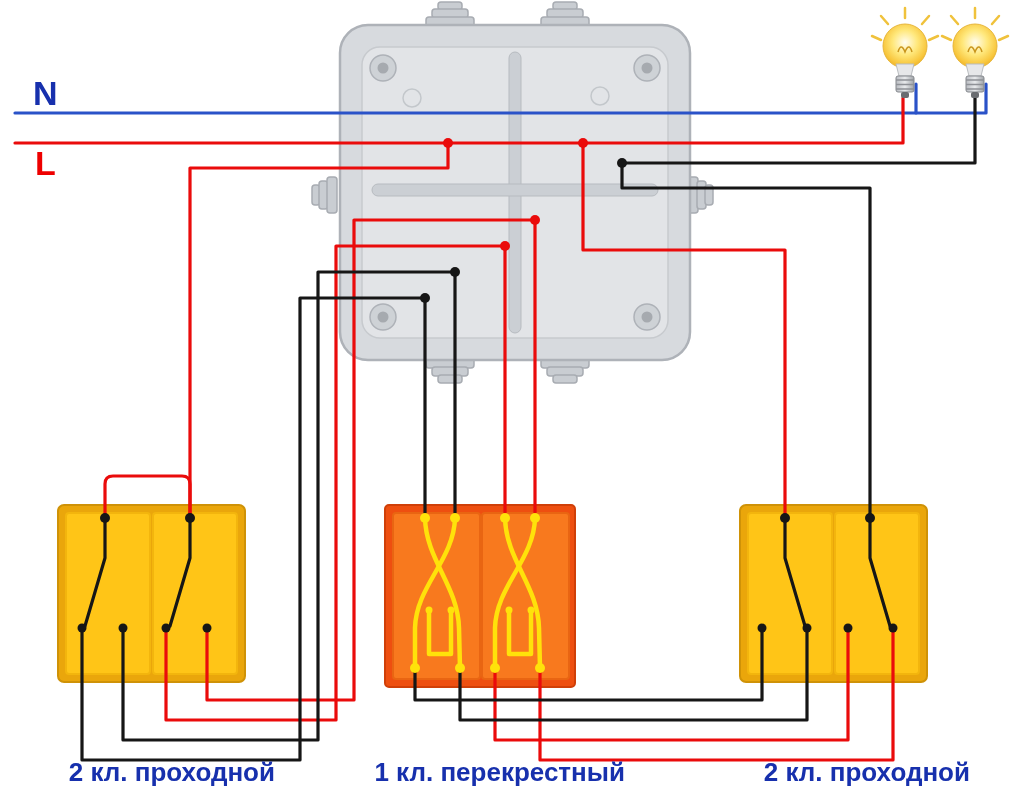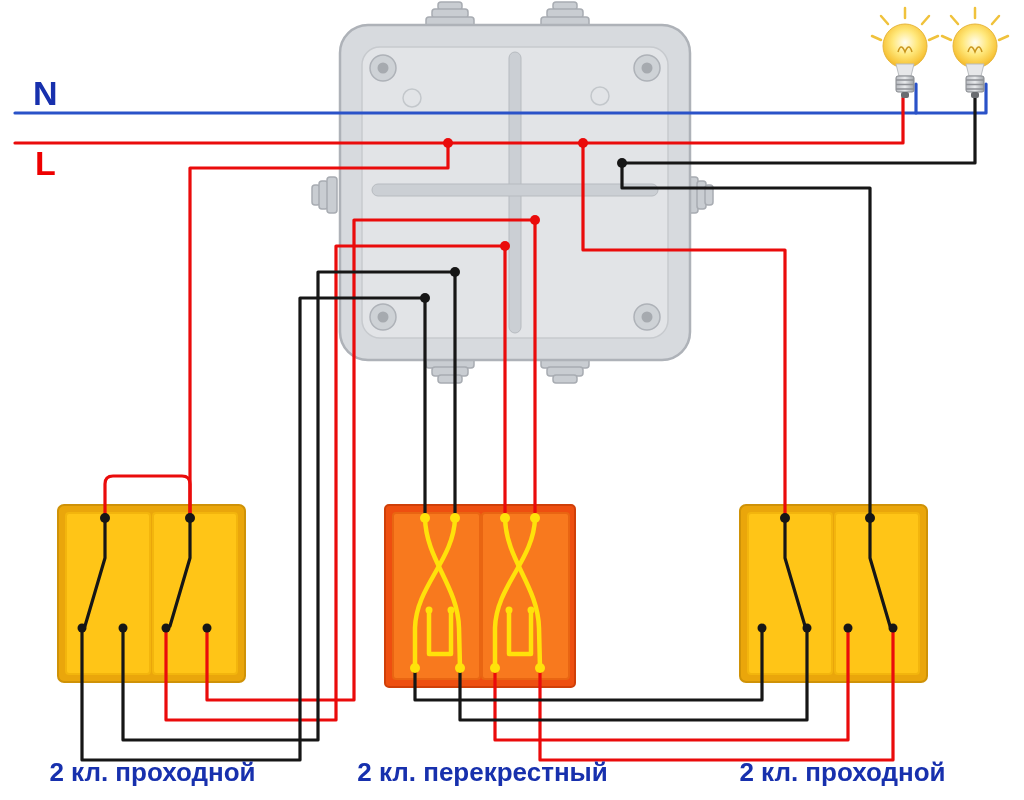--- a/index.html
+++ b/index.html
@@ -30,21 +30,21 @@
   .rib{fill:#cbcfd4;stroke:#b7bbc0;stroke-width:1;}
   .faint{fill:none;stroke:#c3c7cb;stroke-width:1.5;}
   .frame-y{fill:var(--switch_yellow_frame);stroke:#cf9207;stroke-width:2;}
   .panel-y{fill:var(--switch_yellow);stroke:#f3b50d;stroke-width:2;}
   .frame-o{fill:var(--switch_orange_frame);stroke:#d03f08;stroke-width:2;}
   .panel-o{fill:var(--switch_orange);stroke:#e96512;stroke-width:2;}
   .ray{stroke:#f0c23c;stroke-width:2.5;stroke-linecap:round;}
   .lbl{position:absolute;font-weight:bold;font-size:34px;line-height:1;}
   .lbl-n{left:33px;top:76px;color:var(--label_blue);}
   .lbl-l{left:35px;top:146px;color:var(--label_red);}
-  .cap{position:absolute;top:757px;font-weight:bold;font-size:26px;color:var(--label_blue);text-align:center;}
+  .cap{position:absolute;top:757px;font-weight:bold;font-size:26px;color:var(--label_blue);text-align:right;}
   .cap1{left:30px;width:245px;}
   .cap2{left:340px;width:285px;}
   .cap3{left:715px;width:255px;}
 </style>
 </head>
 <body>
 
 <div class="stage">
 <svg width="1024" height="800" viewBox="0 0 1024 800">
   <defs>
@@ -208,15 +208,15 @@
     <path d="M966,64 H984 L981,76 H969 Z" fill="#e6e7e9" stroke="#b9bcc0" stroke-width="1"></path>
     <rect x="966" y="76" width="18" height="16" rx="2" fill="url(#gBase)" stroke="#85888d" stroke-width="1"></rect>
     <path d="M966,80 H984 M966,84.5 H984 M966,89 H984" stroke="#8e9196" stroke-width="1.3"></path>
     <rect x="971" y="92" width="8" height="6" rx="2" fill="#6a6d71"></rect>
   </g>
 </svg>
 
 <div class="lbl lbl-n">N</div>
 <div class="lbl lbl-l">L</div>
 <div class="cap cap1">2 кл. проходной</div>
-<div class="cap cap2">2 кл. перекрестный</div>
+<div class="cap cap2">1 кл. перекрестный</div>
 <div class="cap cap3">2 кл. проходной</div>
 </div>
 
 </body></html>

